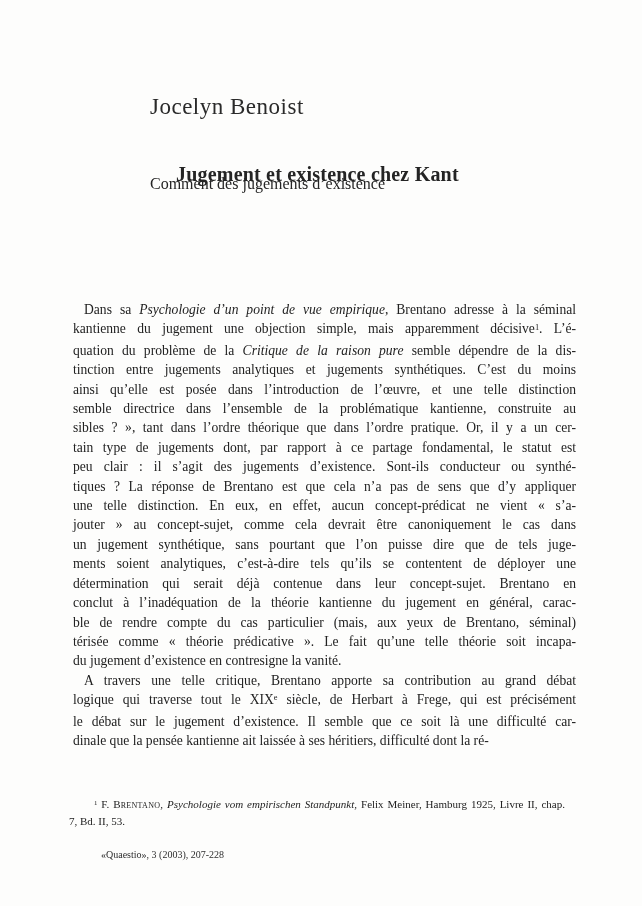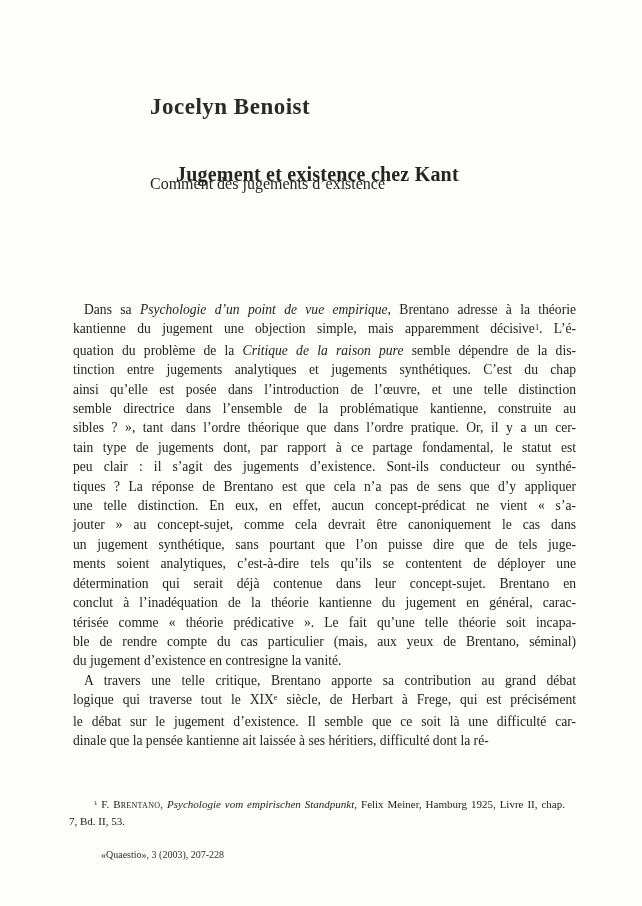--- a/index.html
+++ b/index.html
@@ -7,21 +7,21 @@
     position:relative;
     width:642px; height:906px;
     margin:0 auto;
     background:#fdfdfc;
     color:#222;
     font-family:"Liberation Serif","DejaVu Serif",serif;
     overflow:hidden;
   }
   .author {
     position:absolute; left:150px; top:94px;
-    font-size:23px; letter-spacing:0.5px; color:#2a2a2a;font-weight:bold;
+    font-size:23px; letter-spacing:0.5px; color:#2a2a2a;
   }
   .title {
     position:absolute; left:150px; top:163px;
     font-size:20px; font-weight:bold; letter-spacing:0.2px; color:#242424;margin-left:26px;
   }
   .subtitle {
     position:absolute; left:150px; top:174px;
     font-size:16px; font-weight:normal; line-height:20.5px; color:#242424;
   }
   .body-text {
@@ -51,38 +51,38 @@
 </head>
 <body>
 
 <div class="page">
   <div class="author">Jocelyn Benoist</div>
   <div class="title">Jugement et existence chez Kant</div>
   <div class="subtitle">
     <div>Comment des jugements d’existence</div>
   </div>
   <div class="body-text">
-      <div class="tline tindent"><span>Dans sa </span><span class="it">Psychologie d’un point de vue empirique</span><span>, Brentano adresse à la théorie</span></div>
+      <div class="tline tindent"><span>Dans sa </span><span class="it">Psychologie d’un point de vue empirique</span><span>, Brentano adresse à la séminal</span></div>
       <div class="tline"><span>kantienne du jugement une objection simple, mais apparemment décisive</span><span class="sup">1</span><span>. L’é-</span></div>
       <div class="tline"><span>quation du problème de la </span><span class="it">Critique de la raison pure</span><span> semble dépendre de la dis-</span></div>
-      <div class="tline"><span>tinction entre jugements analytiques et jugements synthétiques. C’est du chap</span></div>
+      <div class="tline"><span>tinction entre jugements analytiques et jugements synthétiques. C’est du moins</span></div>
       <div class="tline"><span>ainsi qu’elle est posée dans l’introduction de l’œuvre, et une telle distinction</span></div>
       <div class="tline"><span>semble directrice dans l’ensemble de la problématique kantienne, construite au</span></div>
       <div class="tline"><span>sibles ? », tant dans l’ordre théorique que dans l’ordre pratique. Or, il y a un cer-</span></div>
       <div class="tline"><span>tain type de jugements dont, par rapport à ce partage fondamental, le statut est</span></div>
       <div class="tline"><span>peu clair : il s’agit des jugements d’existence. Sont-ils conducteur ou synthé-</span></div>
       <div class="tline"><span>tiques ? La réponse de Brentano est que cela n’a pas de sens que d’y appliquer</span></div>
       <div class="tline"><span>une telle distinction. En eux, en effet, aucun concept-prédicat ne vient « s’a-</span></div>
       <div class="tline"><span>jouter » au concept-sujet, comme cela devrait être canoniquement le cas dans</span></div>
       <div class="tline"><span>un jugement synthétique, sans pourtant que l’on puisse dire que de tels juge-</span></div>
       <div class="tline"><span>ments soient analytiques, c’est-à-dire tels qu’ils se contentent de déployer une</span></div>
       <div class="tline"><span>détermination qui serait déjà contenue dans leur concept-sujet. Brentano en</span></div>
       <div class="tline"><span>conclut à l’inadéquation de la théorie kantienne du jugement en général, carac-</span></div>
+      <div class="tline"><span>ble de rendre compte du cas particulier (mais, aux yeux de Brentano, séminal)</span></div>
       <div class="tline"><span>térisée comme « théorie prédicative ». Le fait qu’une telle théorie soit incapa-</span></div>
-      <div class="tline"><span>ble de rendre compte du cas particulier (mais, aux yeux de Brentano, séminal)</span></div>
       <div class="tline tlast"><span>du jugement d’existence en contresigne la vanité.</span></div>
       <div class="tline tindent"><span>A travers une telle critique, Brentano apporte sa contribution au grand débat</span></div>
       <div class="tline"><span>logique qui traverse tout le XIX</span><span class="sup">e</span><span> siècle, de Herbart à Frege, qui est précisément</span></div>
       <div class="tline"><span>le débat sur le jugement d’existence. Il semble que ce soit là une difficulté car-</span></div>
       <div class="tline tlast"><span>dinale que la pensée kantienne ait laissée à ses héritiers, difficulté dont la ré-</span></div>
     </div>
   <div class="footnote">
       <div class="tline tindent"><span class="sup">1</span><span> F. B</span><span class="sc">rentano</span><span>, </span><span class="it">Psychologie vom empirischen Standpunkt</span><span>, Felix Meiner, Hamburg 1925, Livre II, chap.</span></div>
       <div class="tline tlast"><span>7, Bd. II, 53.</span></div>
     </div>

